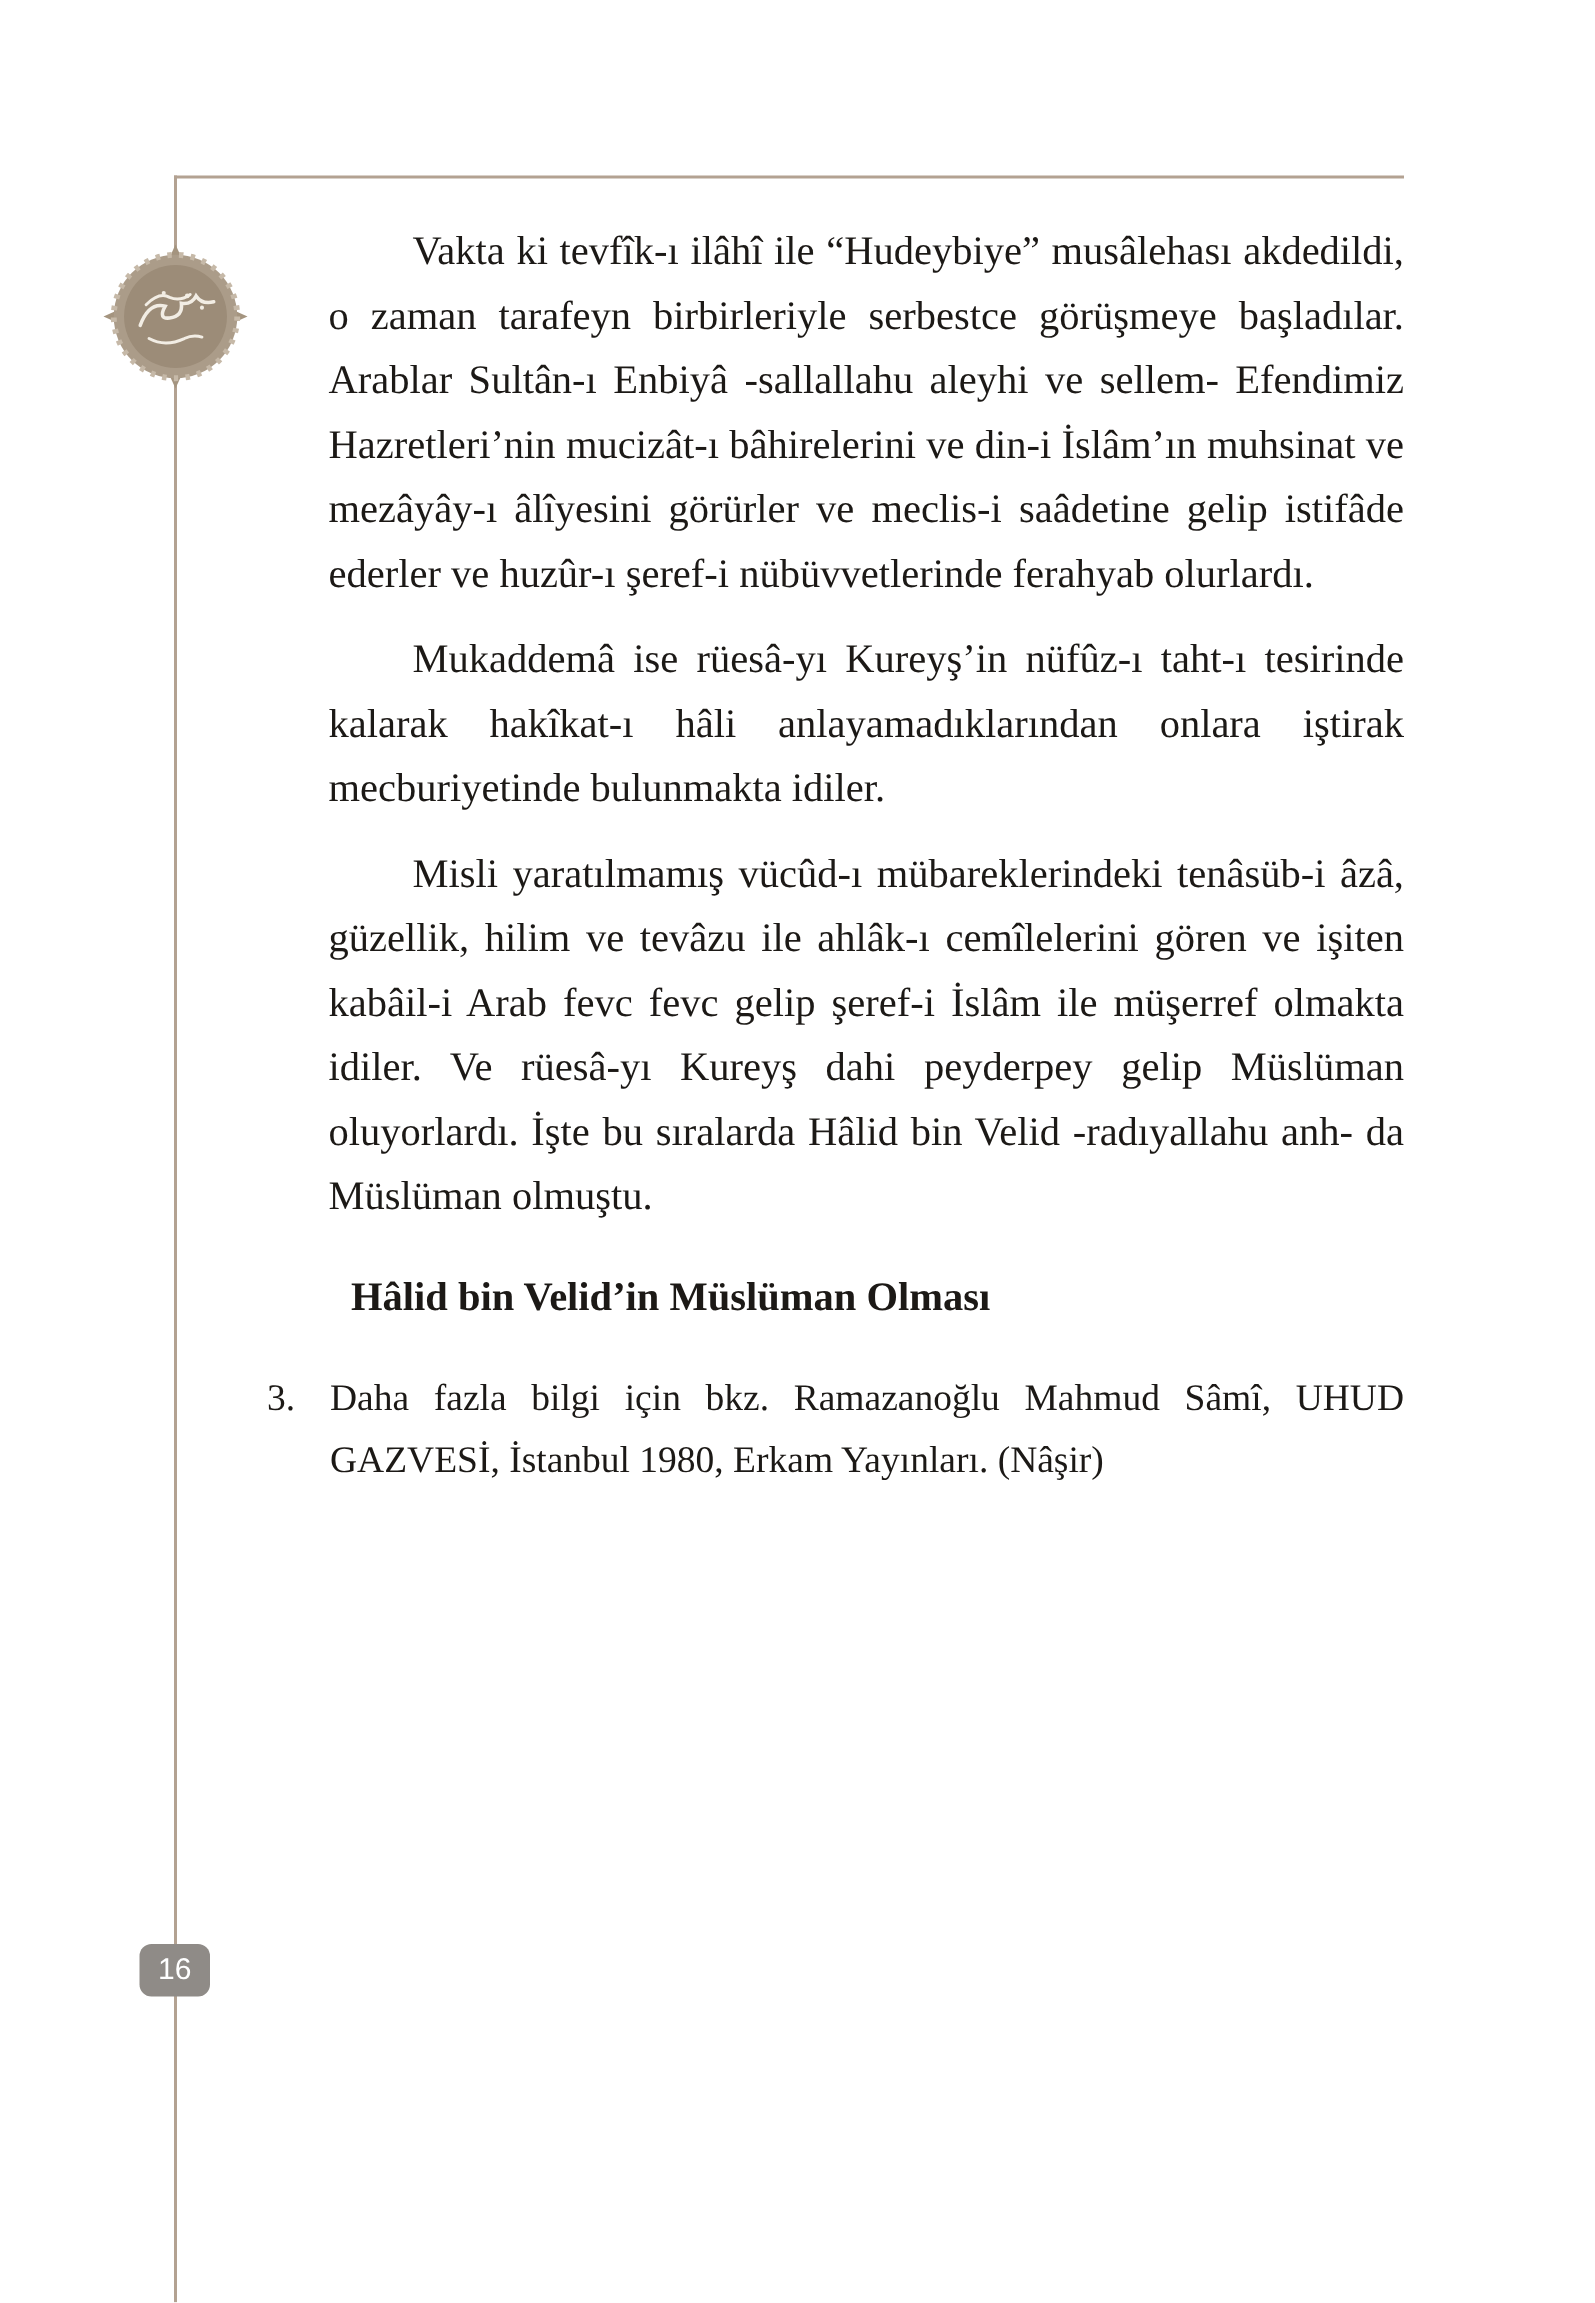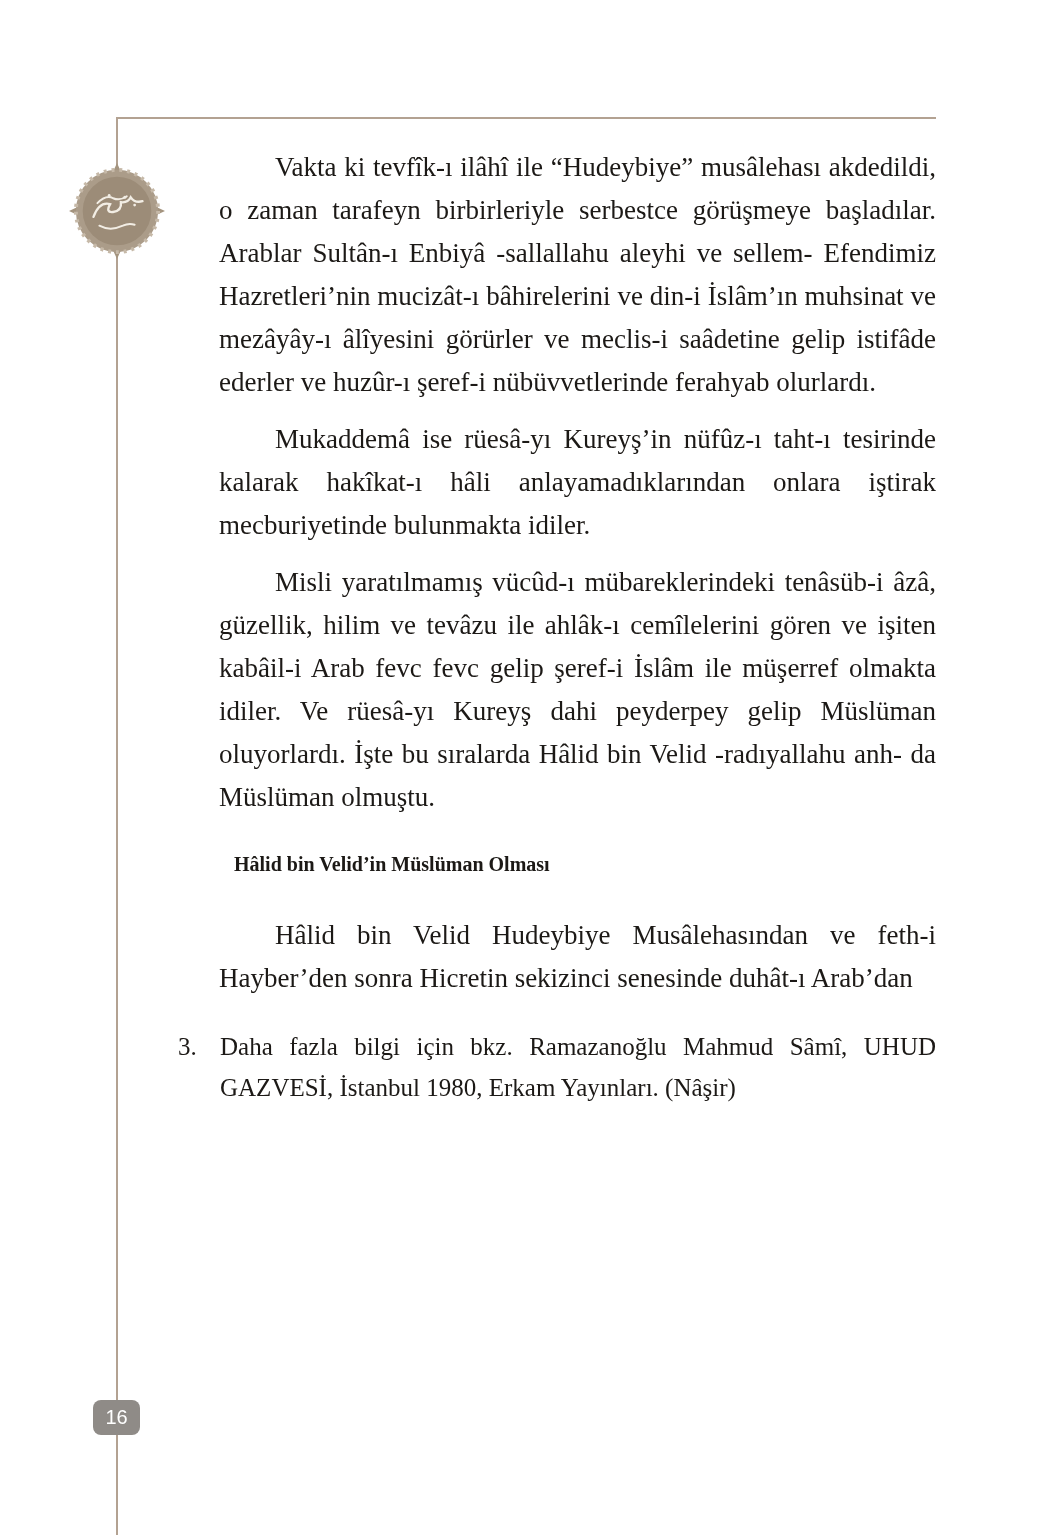--- a/index.html
+++ b/index.html
@@ -26,21 +26,21 @@
     width: 2px; height: 1418px;
     background: #b3a292;
   }
   .ornament {
     position: absolute;
     left: 68px; top: 162px;
     width: 98px; height: 98px;
   }
   .page-badge {
     position: absolute;
-    left: 93px; top: 1400px;
+    left: 93px; top: 1296px;
     width: 47px; height: 35px;
     background: #8f8b87;
     border-radius: 8px;
     color: #ffffff;
     display: flex; align-items: center; justify-content: center;
     font-family: "Liberation Sans", "DejaVu Sans", sans-serif;
     font-size: 20px;
   }
   .content {
     position: absolute;
@@ -52,24 +52,24 @@
     text-justify: inter-word;
   }
   .para { margin-bottom: 14px; }
   .para.indent { text-indent: 56px; margin-left: 41px; }
   sup.fn-marker {
     font-size: 0.62em;
     vertical-align: super;
     line-height: 0;
   }
   h2.section-heading {
-    font-size: 20px;
+    font-size: 27px;
     font-weight: bold;
     text-align: left;
-    margin: 24px 0 28px 56px;
+    margin: 24px 0 16px 56px;
   }
   .footnote {
     margin-top: 26px;
     font-size: 25px;
     line-height: 41px;
   }
   .footnote-row { display: flex; }
   .fn-num { flex: 0 0 42px; width: 42px; }
   .fn-text { flex: 1; text-align: justify; }
 </style>
@@ -110,21 +110,20 @@
 
     <p class="para indent">Vakta ki tevfîk-ı ilâhî ile “Hudeybiye” musâlehası akdedildi, o zaman tarafeyn birbirleriyle serbestce görüşmeye başladılar. Arablar Sultân-ı Enbiyâ -sallallahu aleyhi ve sellem- Efendimiz Hazretleri’nin mucizât-ı bâhirelerini ve din-i İslâm’ın muhsinat ve mezâyây-ı âlîyesini görürler ve meclis-i saâdetine gelip istifâde ederler ve huzûr-ı şeref-i nübüvvetlerinde ferahyab olurlardı.</p>
 
 
     <p class="para indent">Mukaddemâ ise rüesâ-yı Kureyş’in nüfûz-ı taht-ı tesirinde kalarak hakîkat-ı hâli anlayamadıklarından onlara iştirak mecburiyetinde bulunmakta idiler.</p>
 
     <p class="para indent">Misli yaratılmamış vücûd-ı mübareklerindeki tenâsüb-i âzâ, güzellik, hilim ve tevâzu ile ahlâk-ı cemîlelerini gören ve işiten kabâil-i Arab fevc fevc gelip şeref-i İslâm ile müşerref olmakta idiler. Ve rüesâ-yı Kureyş dahi peyderpey gelip Müslüman oluyorlardı. İşte bu sıralarda Hâlid bin Velid -radıyallahu anh- da Müslüman olmuştu.</p>
 
     <h2 class="section-heading">Hâlid bin Velid’in Müslüman Olması</h2>
 
-    <p class="para indent">Hâlid bin Velid Hudeybiye Musâlehasından ve feth-i Hayber’den sonra Hicretin sekizinci senesinde duhât-ı Arab’dan</p>
 
     <div class="footnote">
       <div class="footnote-row">
         <span class="fn-num">3.</span>
         <span class="fn-text">Daha fazla bilgi için bkz. Ramazanoğlu Mahmud Sâmî, UHUD GAZVESİ, İstanbul 1980, Erkam Yayınları. (Nâşir)</span>
       </div>
     </div>
 
   </div>
 

